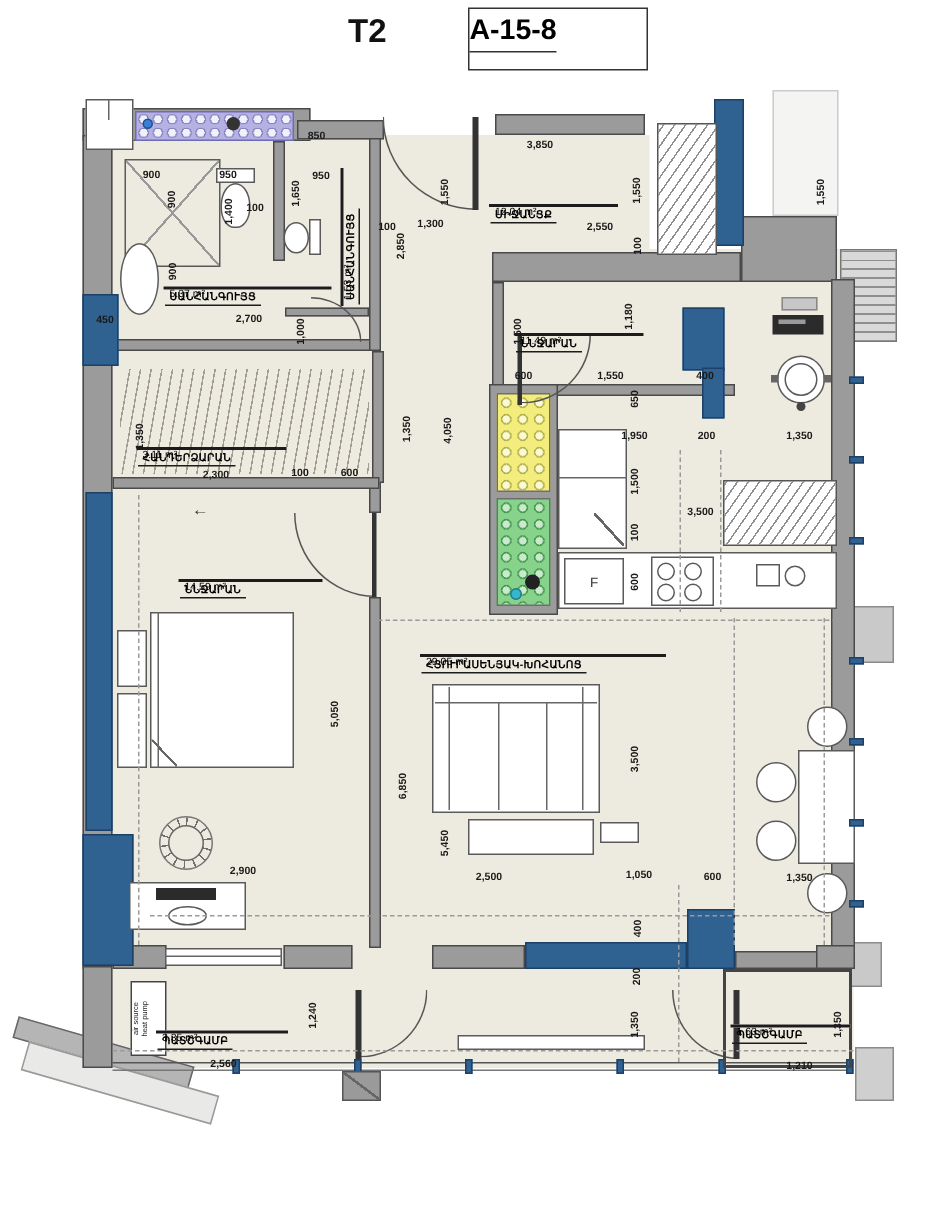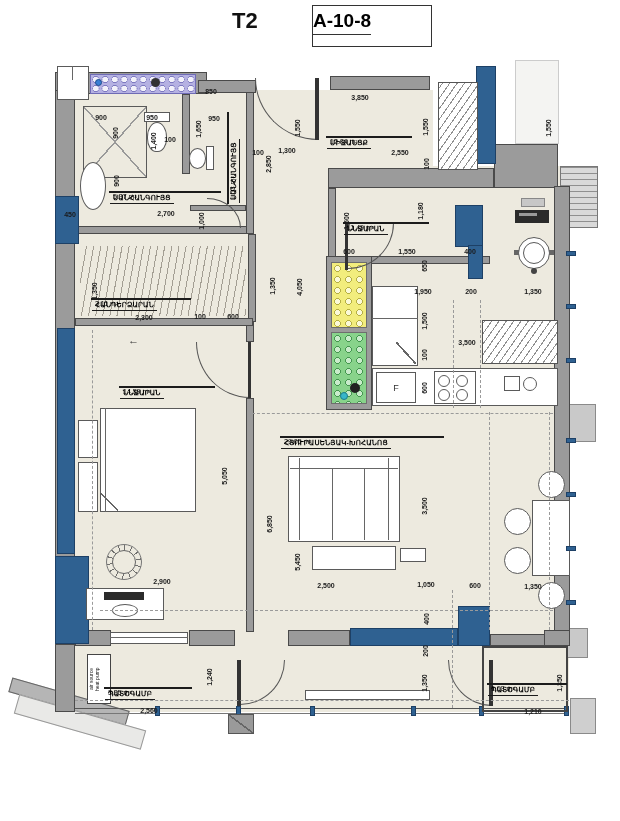--- a/index.html
+++ b/index.html
@@ -46,21 +46,21 @@
   .heatpump{font-size:5px;line-height:6px;color:#222;text-align:center;
     writing-mode:vertical-rl;transform:rotate(180deg);background:#fff;border:1px solid #444;}
 </style>
 </head>
 <body>
 
 <div id="plan">
 
   <div class="title-t2">T2</div>
   <div class="title-box">
-    <div class="code">A-10-8</div>
+    <div class="code">A-15-8</div>
   </div>
 
   <div class="fl" style="left:73px;top:90px;width:360px;height:552px"></div>
   <div class="fl" style="left:328px;top:166px;width:232px;height:476px"></div>
   <div class="fl" style="left:75px;top:642px;width:494px;height:70px"></div>
 
   <div style="left:515px;top:60px;width:44px;height:84px;border:1px solid #ccc;background:#f4f4f2"></div>
   <div class="hatch-stairs" style="left:560px;top:166px;width:38px;height:62px"></div>
   <div style="left:518px;top:146px;width:13px;height:12px;background:#3a3a3a"></div>
   <div style="left:566px;top:404px;width:30px;height:38px;background:#c9c9c9;border:1px solid #8a8a8a"></div>

